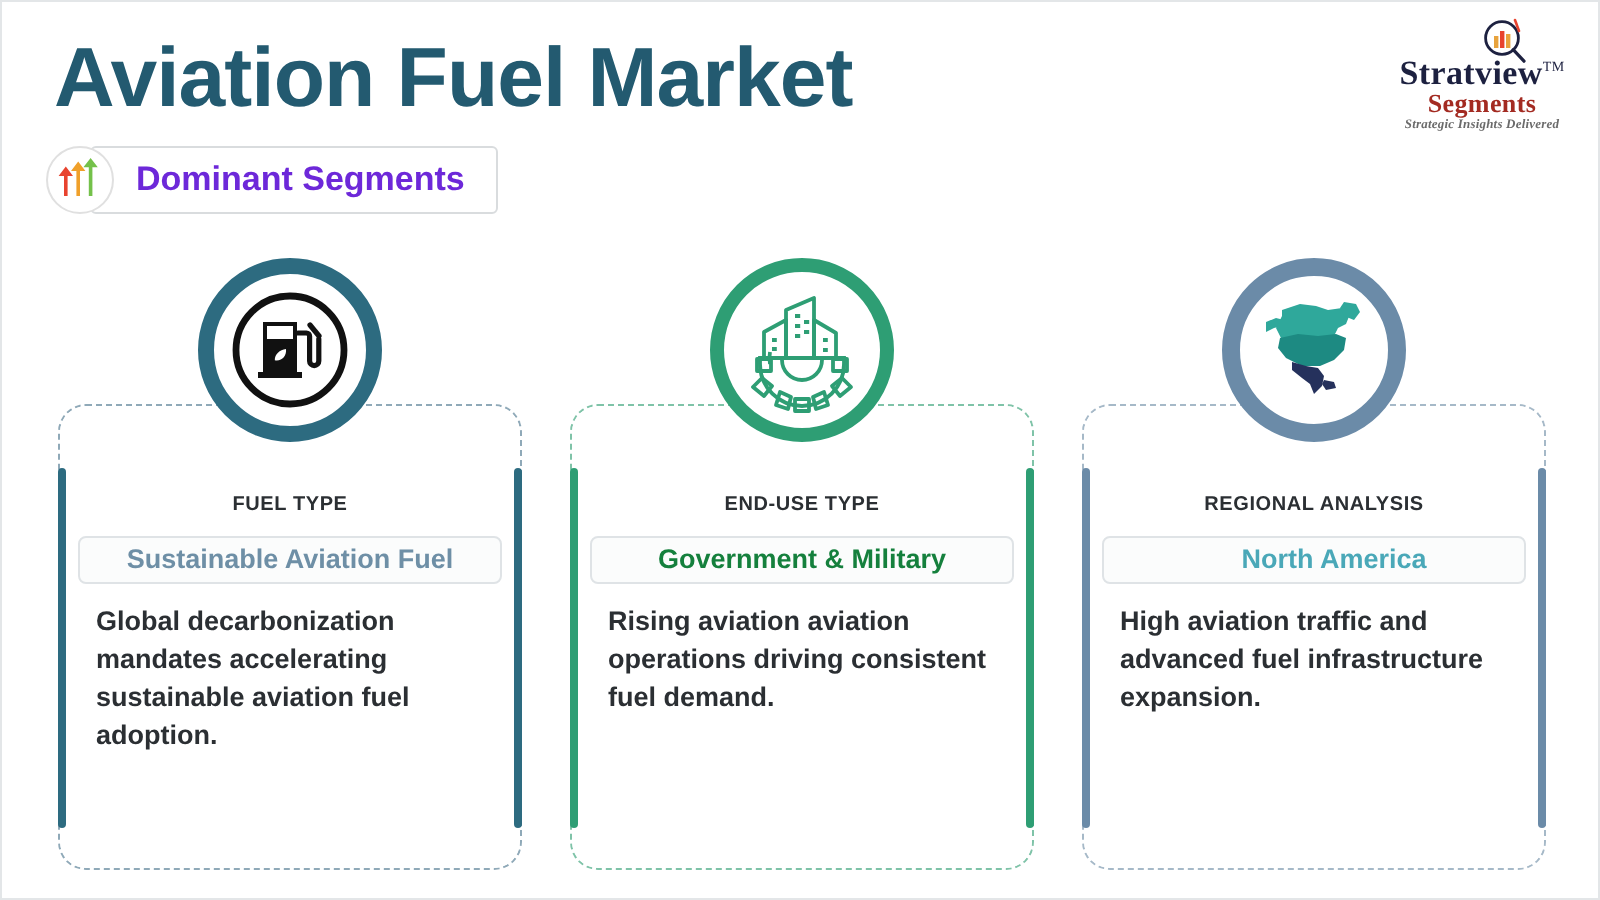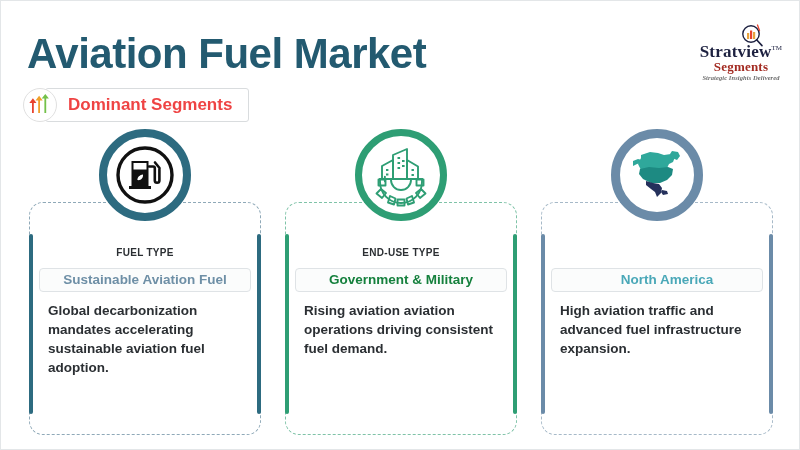--- a/index.html
+++ b/index.html
@@ -16,21 +16,21 @@
     height: 450px;
     background: #ffffff;
     border: 1px solid #e3e6e8;
     box-sizing: border-box;
     overflow: hidden;
   }
 
   
   .header {
     position: absolute;
-    left: 0; top: 16px;
+    left: 0; top: 1px;
     width: 800px;
     height: 120px;
   }
   .page-title {
     position: absolute;
     left: 26px;
     top: 14px;
     font-size: 42px;
     font-weight: 700;
     letter-spacing: -0.5px;
@@ -61,21 +61,21 @@
     z-index: 2;
   }
   .subtitle-pill {
     margin-left: -12px;
     padding: 5px 16px 6px 22px;
     border: 1.5px solid #d9dcde;
     border-radius: 3px;
     background: #ffffff;
     font-size: 17px;
     font-weight: 700;
-    color: #ef4444;
+    color: #6d28d9;
     white-space: nowrap;
     line-height: 1.25;
   }
 
   
   .logo {
     position: absolute;
     right: 8px;
     top: 8px;
     width: 104px;
@@ -322,18 +322,19 @@
           <path d="M14 10 l9 -3 8 1 6 2 7 -1 4 3 -2 5 -4 2 -3 6 -5 2 -6 -1 -7 2 -7 -3 -3 -6 3 -6 z" fill="#2fa89b"></path>
           <path d="M45 6 l6 1 2 4 -3 4 -5 -2 -2 -4 z" fill="#2fa89b"></path>
 
           <path d="M13 24 l9 -2 10 1 9 -1 5 2 -1 6 -5 5 -7 3 -9 0 -8 -4 -4 -5 z" fill="#1d8a82"></path>
 
           <path d="M19 36 l7 2 6 1 3 4 -1 5 -4 4 -2 -5 -4 -3 -5 -4 z" fill="#25315c"></path>
           <path d="M35 45 l5 1 1 3 -5 1 -2 -3 z" fill="#25315c"></path>
         </svg>
       </div>
 
+      <div class="card-title">REGIONAL ANALYSIS</div>
       <div class="value-pill" style="color:#4aa8b8;padding-left:20px;">North America</div>
       <div class="card-desc">High aviation traffic and advanced fuel infrastructure expansion.</div>
     </div>
 
   </div>
 </div>
 
 </body></html>

